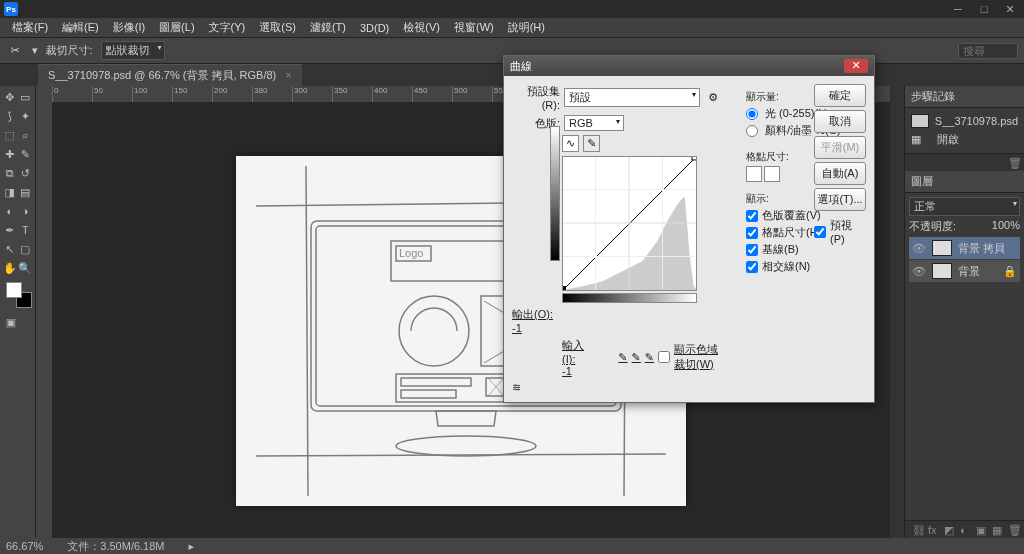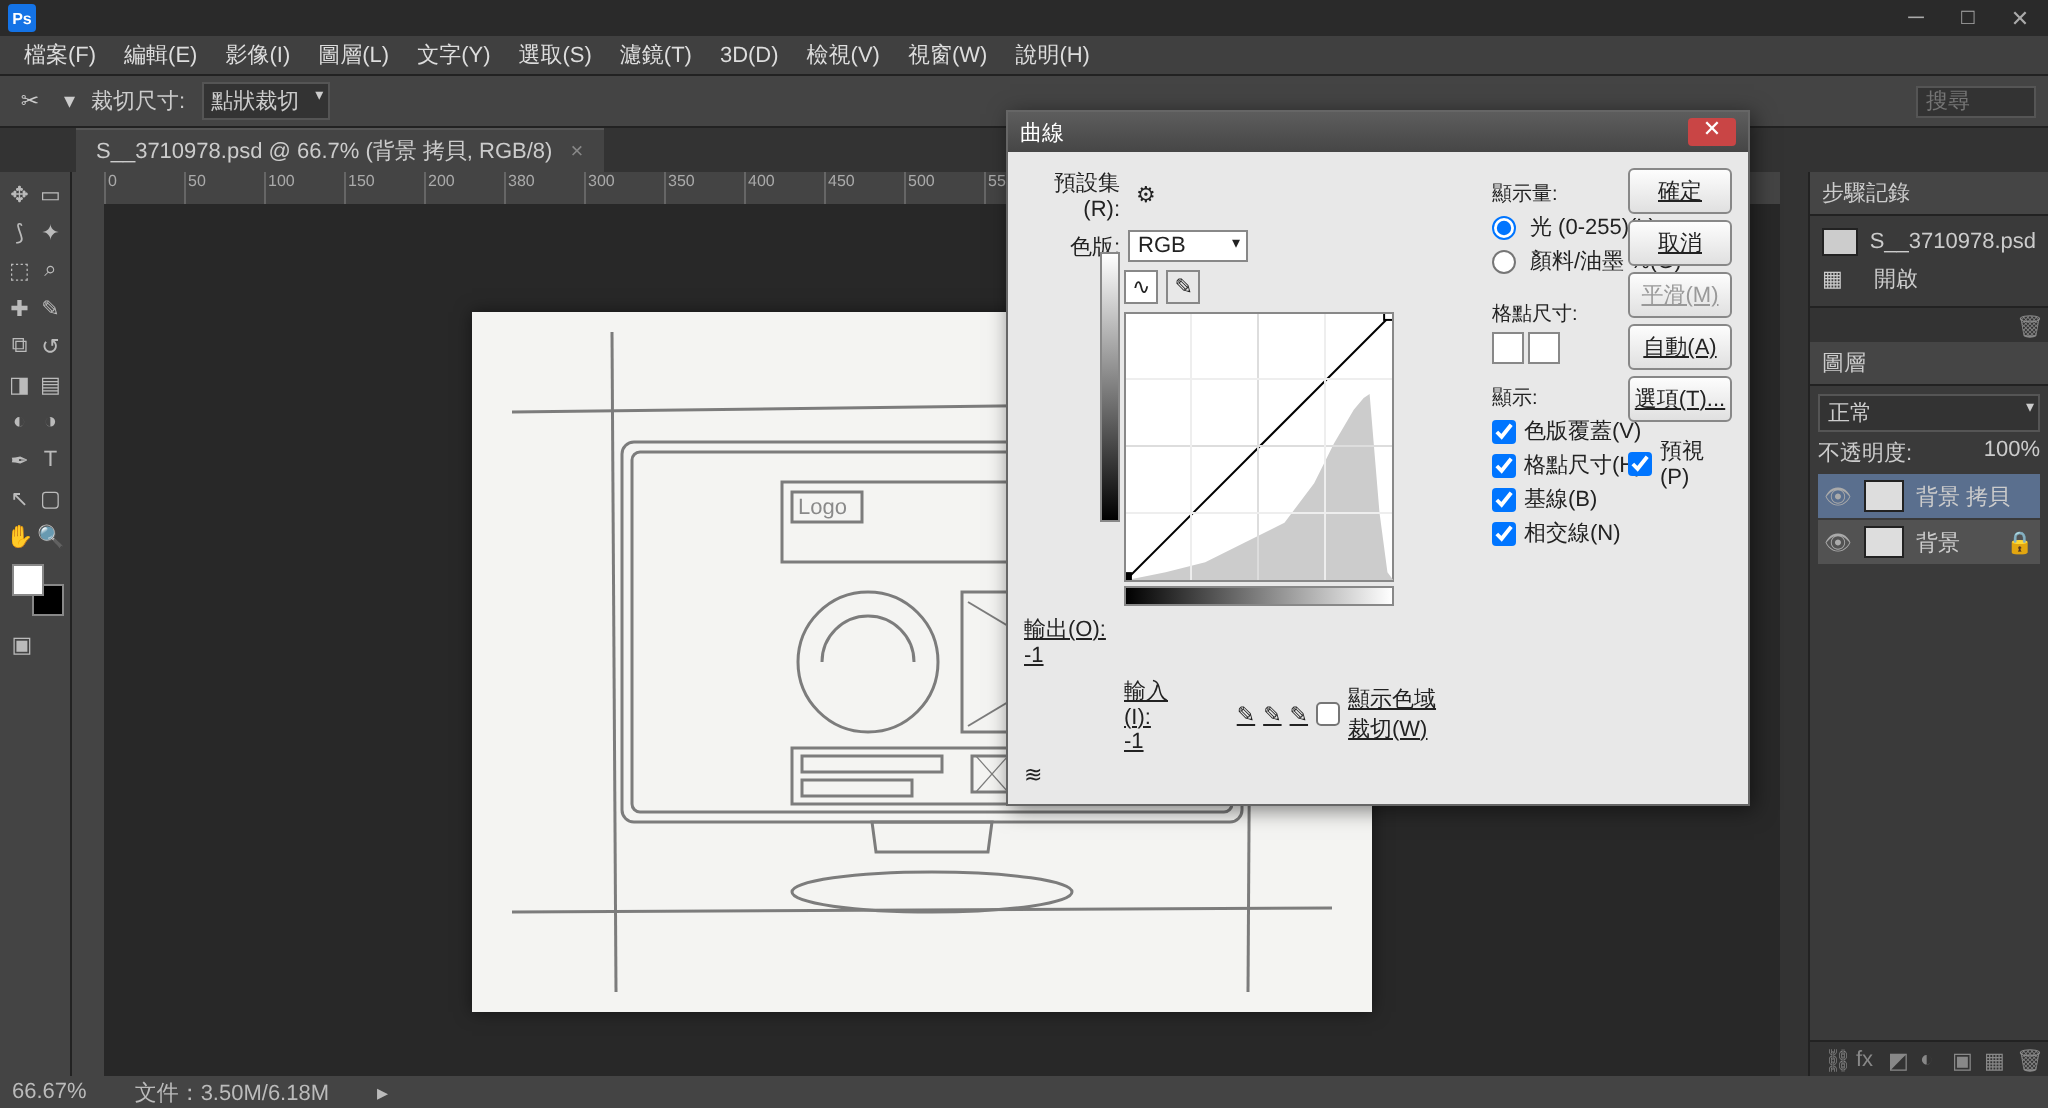--- a/index.html
+++ b/index.html
@@ -67,21 +67,21 @@
 .dlg-right { width: 120px; display: flex; flex-direction: column; gap: 4px; }
 .dlg-row { display: flex; align-items: center; gap: 4px; margin-bottom: 4px; }
 .dlg-label { text-align: right; width: 48px; }
 .dlg-select { flex: 1; background: #fff; border: 1px solid #888; padding: 1px 14px 1px 4px; position: relative; }
 .dlg-select::after { content: '▾'; position: absolute; right: 3px; font-size: 8px; }
 .curve-box { width: 135px; height: 135px; background: #fff; border: 1px solid #888; margin: 2px 0 2px 50px; position: relative; }
 .grad-h { width: 135px; height: 10px; margin-left: 50px; background: linear-gradient(to right, #000, #fff); border: 1px solid #888; }
 .grad-v { position: absolute; left: 38px; top: 42px; width: 10px; height: 135px; background: linear-gradient(to bottom, #fff, #000); border: 1px solid #888; }
 .io-row { display: flex; gap: 30px; margin-top: 4px; text-decoration: underline; }
 .io-col { font-size: 10px; }
-.dlg-btn { background: linear-gradient(#fdfdfd,#e0e0e0); border: 1px solid #888; padding: 3px 0; text-align: center; cursor: pointer; border-radius: 3px; text-decoration: underline; }
+.dlg-btn { background: linear-gradient(#fdfdfd,#e0e0e0); border: 1px solid #888; padding: 3px 0; text-align: center; cursor: pointer; border-radius: 3px; }
 .dlg-btn.dis { color: #999; }
 .dlg-group { margin-top: 6px; }
 .dlg-group-t { font-size: 10px; margin-bottom: 2px; }
 .chk { display: flex; align-items: center; gap: 4px; font-size: 10px; margin-bottom: 2px; }
 .chk input { width: 12px; height: 12px; }
 .radio input { margin-right: 3px; }
 .tool-icons-row { display: flex; gap: 4px; margin: 4px 0 4px 50px; }
 .curve-hist { position: absolute; bottom: 0; left: 0; right: 0; height: 70%; }
 .curve-diag { position: absolute; top: 0; left: 0; width: 100%; height: 100%; }
 .bottom-row { display: flex; align-items: center; gap: 6px; margin-top: 4px; }
@@ -306,20 +306,21 @@
 
 <div class="dialog">
   <div class="dlg-title">
     <span>曲線</span>
     <div class="dlg-close">✕</div>
   </div>
   <div class="dlg-body">
     <div class="dlg-left" style="position:relative">
       <div class="dlg-row">
         <span class="dlg-label">預設集(R):</span>
+        <div class="dlg-select">預設</div>
         <span style="padding:0 4px">⚙</span>
       </div>
       <div class="dlg-row">
         <span class="dlg-label">色版:</span>
         <div class="dlg-select" style="flex:0 0 60px">RGB</div>
       </div>
       <div class="tool-icons-row">
         <span style="border:1px solid #888;padding:1px 3px;background:#fff">∿</span>
         <span style="border:1px solid #888;padding:1px 3px">✎</span>
       </div>

